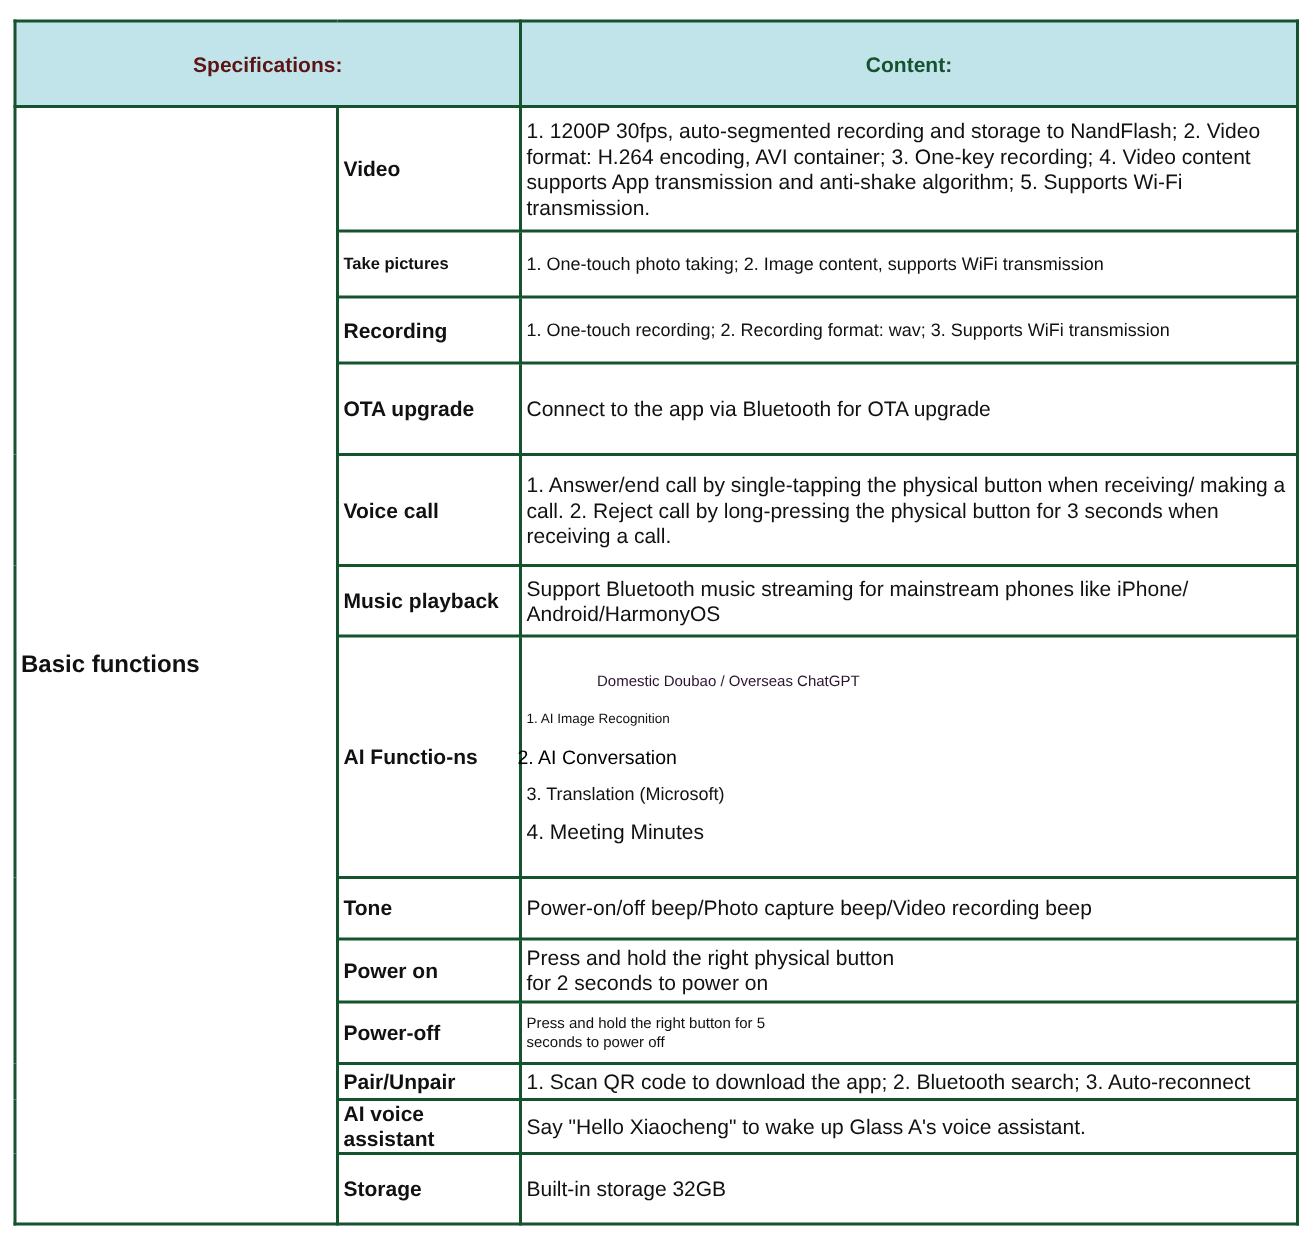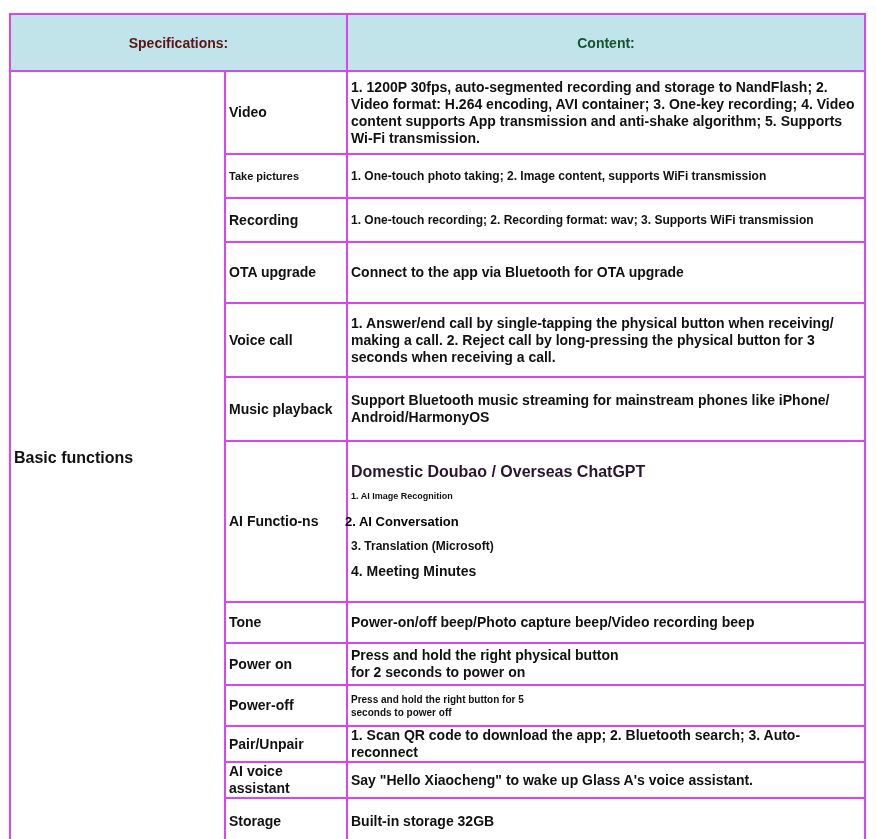--- a/index.html
+++ b/index.html
@@ -1,31 +1,31 @@
 <!DOCTYPE html>
 <html><head>
 <meta charset="utf-8">
 <style>
   html, body { margin: 0; padding: 0; background: #ffffff; }
   body { width: 876px; height: 839px; position: relative; overflow: hidden;
          font-family: "Liberation Sans", "DejaVu Sans", sans-serif; color: #111; }
   table.spec { position: absolute; left: 9px; top: 13px; border-collapse: collapse;
                width: 855px; table-layout: fixed; }
-  table.spec td, table.spec th { border: 2px solid #d946ef; padding: 0 3px; vertical-align: middle; }
+  table.spec td, table.spec th { border: 2px solid #14532d; padding: 0 3px; vertical-align: middle; }
   thead th { background: #c1e4ea; height: 55px; font-weight: bold; font-size: 14px; }
   .h-spec { color: #5c1414; }
   .h-content { color: #14532d; }
   .cat { font-weight: bold; font-size: 16px; }
   .feat { font-weight: bold; font-size: 14px; line-height: 17px; }
   .feat.small { font-size: 11px; }
-  .val { font-weight: bold; font-size: 14px; line-height: 17px; }
+  .val { font-weight: normal; font-size: 14px; line-height: 17px; }
   .val.small { font-size: 12px; }
   .val.tiny { font-size: 10px; line-height: 13px; }
   .ai-line { display: block; }
-  .ai-head { font-size: 16px; color: #2a1530; margin-bottom: 8px; }
+  .ai-head { font-size: 10px; color: #2a1530; margin-bottom: 8px; margin-left: 47px; }
   .ai-1 { font-size: 9px; margin-bottom: 8px; }
   .ai-2 { font-size: 13px; color: #000000; margin-left: -6px; margin-bottom: 8px; }
   .ai-3 { font-size: 12px; margin-bottom: 8px; }
   .ai-4 { font-size: 14px; }
 </style>
 </head>
 <body>
 
 <table class="spec">
   <colgroup>
@@ -54,21 +54,21 @@
       <td class="val small">1. One-touch recording; 2. Recording format: wav; 3. Supports WiFi transmission</td>
     </tr>
     <tr style="height:61px">
       <td class="feat">OTA upgrade</td>
       <td class="val">Connect to the app via Bluetooth for OTA upgrade</td>
     </tr>
     <tr style="height:74px">
       <td class="feat">Voice call</td>
       <td class="val">1. Answer/end call by single-tapping the physical button when receiving/ making a call.       2. Reject call by long-pressing the physical button for 3 seconds when receiving a call.</td>
     </tr>
-    <tr style="height:64px">
+    <tr style="height:47px">
       <td class="feat">Music playback</td>
       <td class="val">Support Bluetooth music streaming for mainstream phones like iPhone/ Android/HarmonyOS</td>
     </tr>
     <tr style="height:161px">
       <td class="feat">AI Functio-ns</td>
       <td class="val">
         <span class="ai-line ai-head">Domestic Doubao / Overseas ChatGPT</span>
         <span class="ai-line ai-1">1. AI Image Recognition</span>
         <span class="ai-line ai-2">2. AI Conversation</span>
         <span class="ai-line ai-3">3. Translation (Microsoft)</span>

